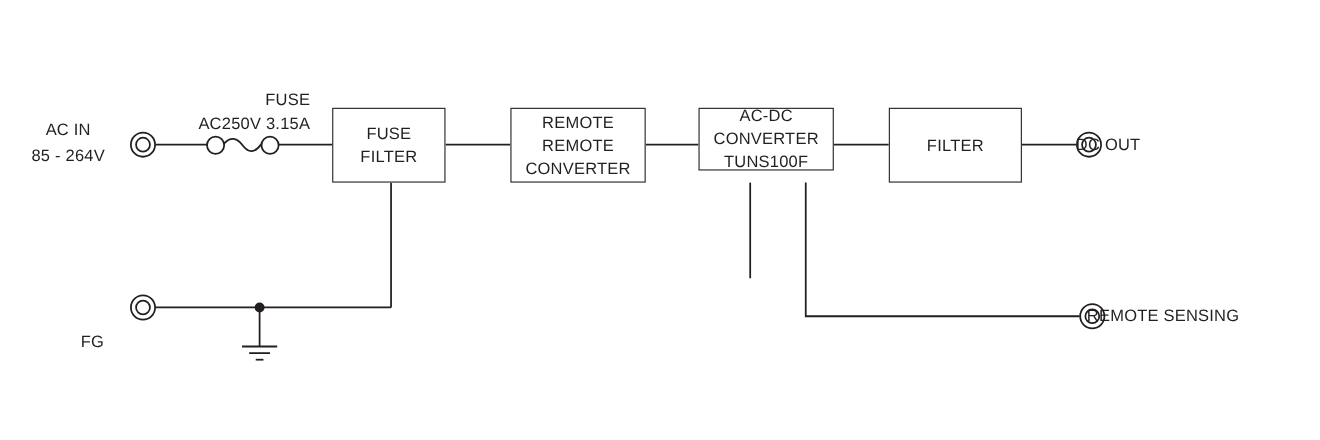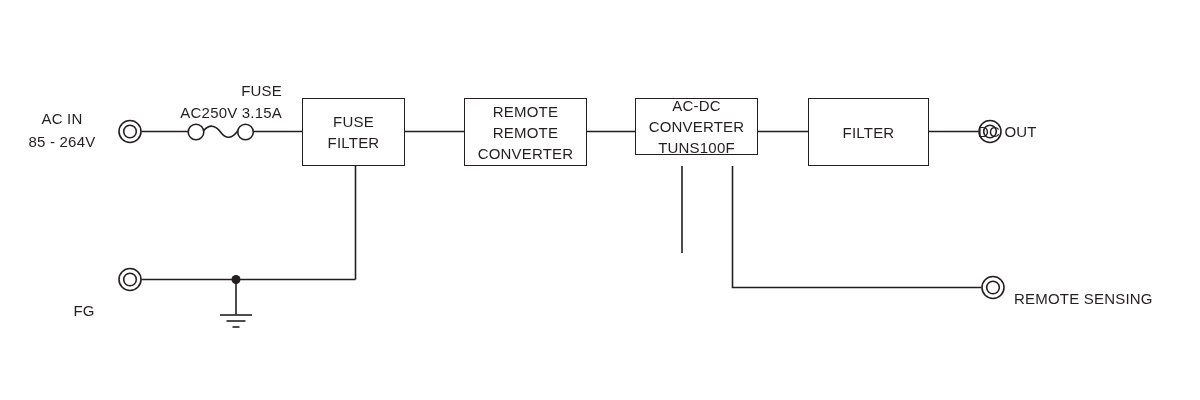--- a/index.html
+++ b/index.html
@@ -47,21 +47,21 @@
   .lbl.left-align { text-align: left; }
   #blk-noise   { left: 302px; top: 98px;  width: 103px; height: 68px; }
   #blk-inrush  { left: 464px; top: 98px;  width: 123px; height: 68px; }
   #blk-acdc    { left: 635px; top: 98px;  width: 123px; height: 57px; }
   #blk-filter  { left: 808px; top: 98px;  width: 121px; height: 68px; }
   #blk-cap     { left: 603px; top: 253px; width: 106px; height: 70px; }
   #lbl-acin    { left: 12px;  top: 107px; width: 100px; }
   #lbl-fuse    { left: 150px; top: 80px;  width: 132px; line-height: 22px; text-align: right; }
   #lbl-fg      { left: 64px;  top: 268px; width: 40px; margin-top: 31px; }
   #lbl-dcout   { left: 978px; top: 120px; }
-  #lbl-remote  { left: 1014px; top: 276px; margin-top: 11px; }
+  #lbl-remote  { left: 988px; top: 276px; }
 </style>
 </head>
 <body>
 
 <div class="canvas">
 
   <svg class="wires" viewBox="0 0 1200 400" xmlns="http://www.w3.org/2000/svg" fill="none" stroke="#231f20" stroke-width="1.6">
 
     <g>
       <circle cx="130" cy="131.5" r="11"></circle>

